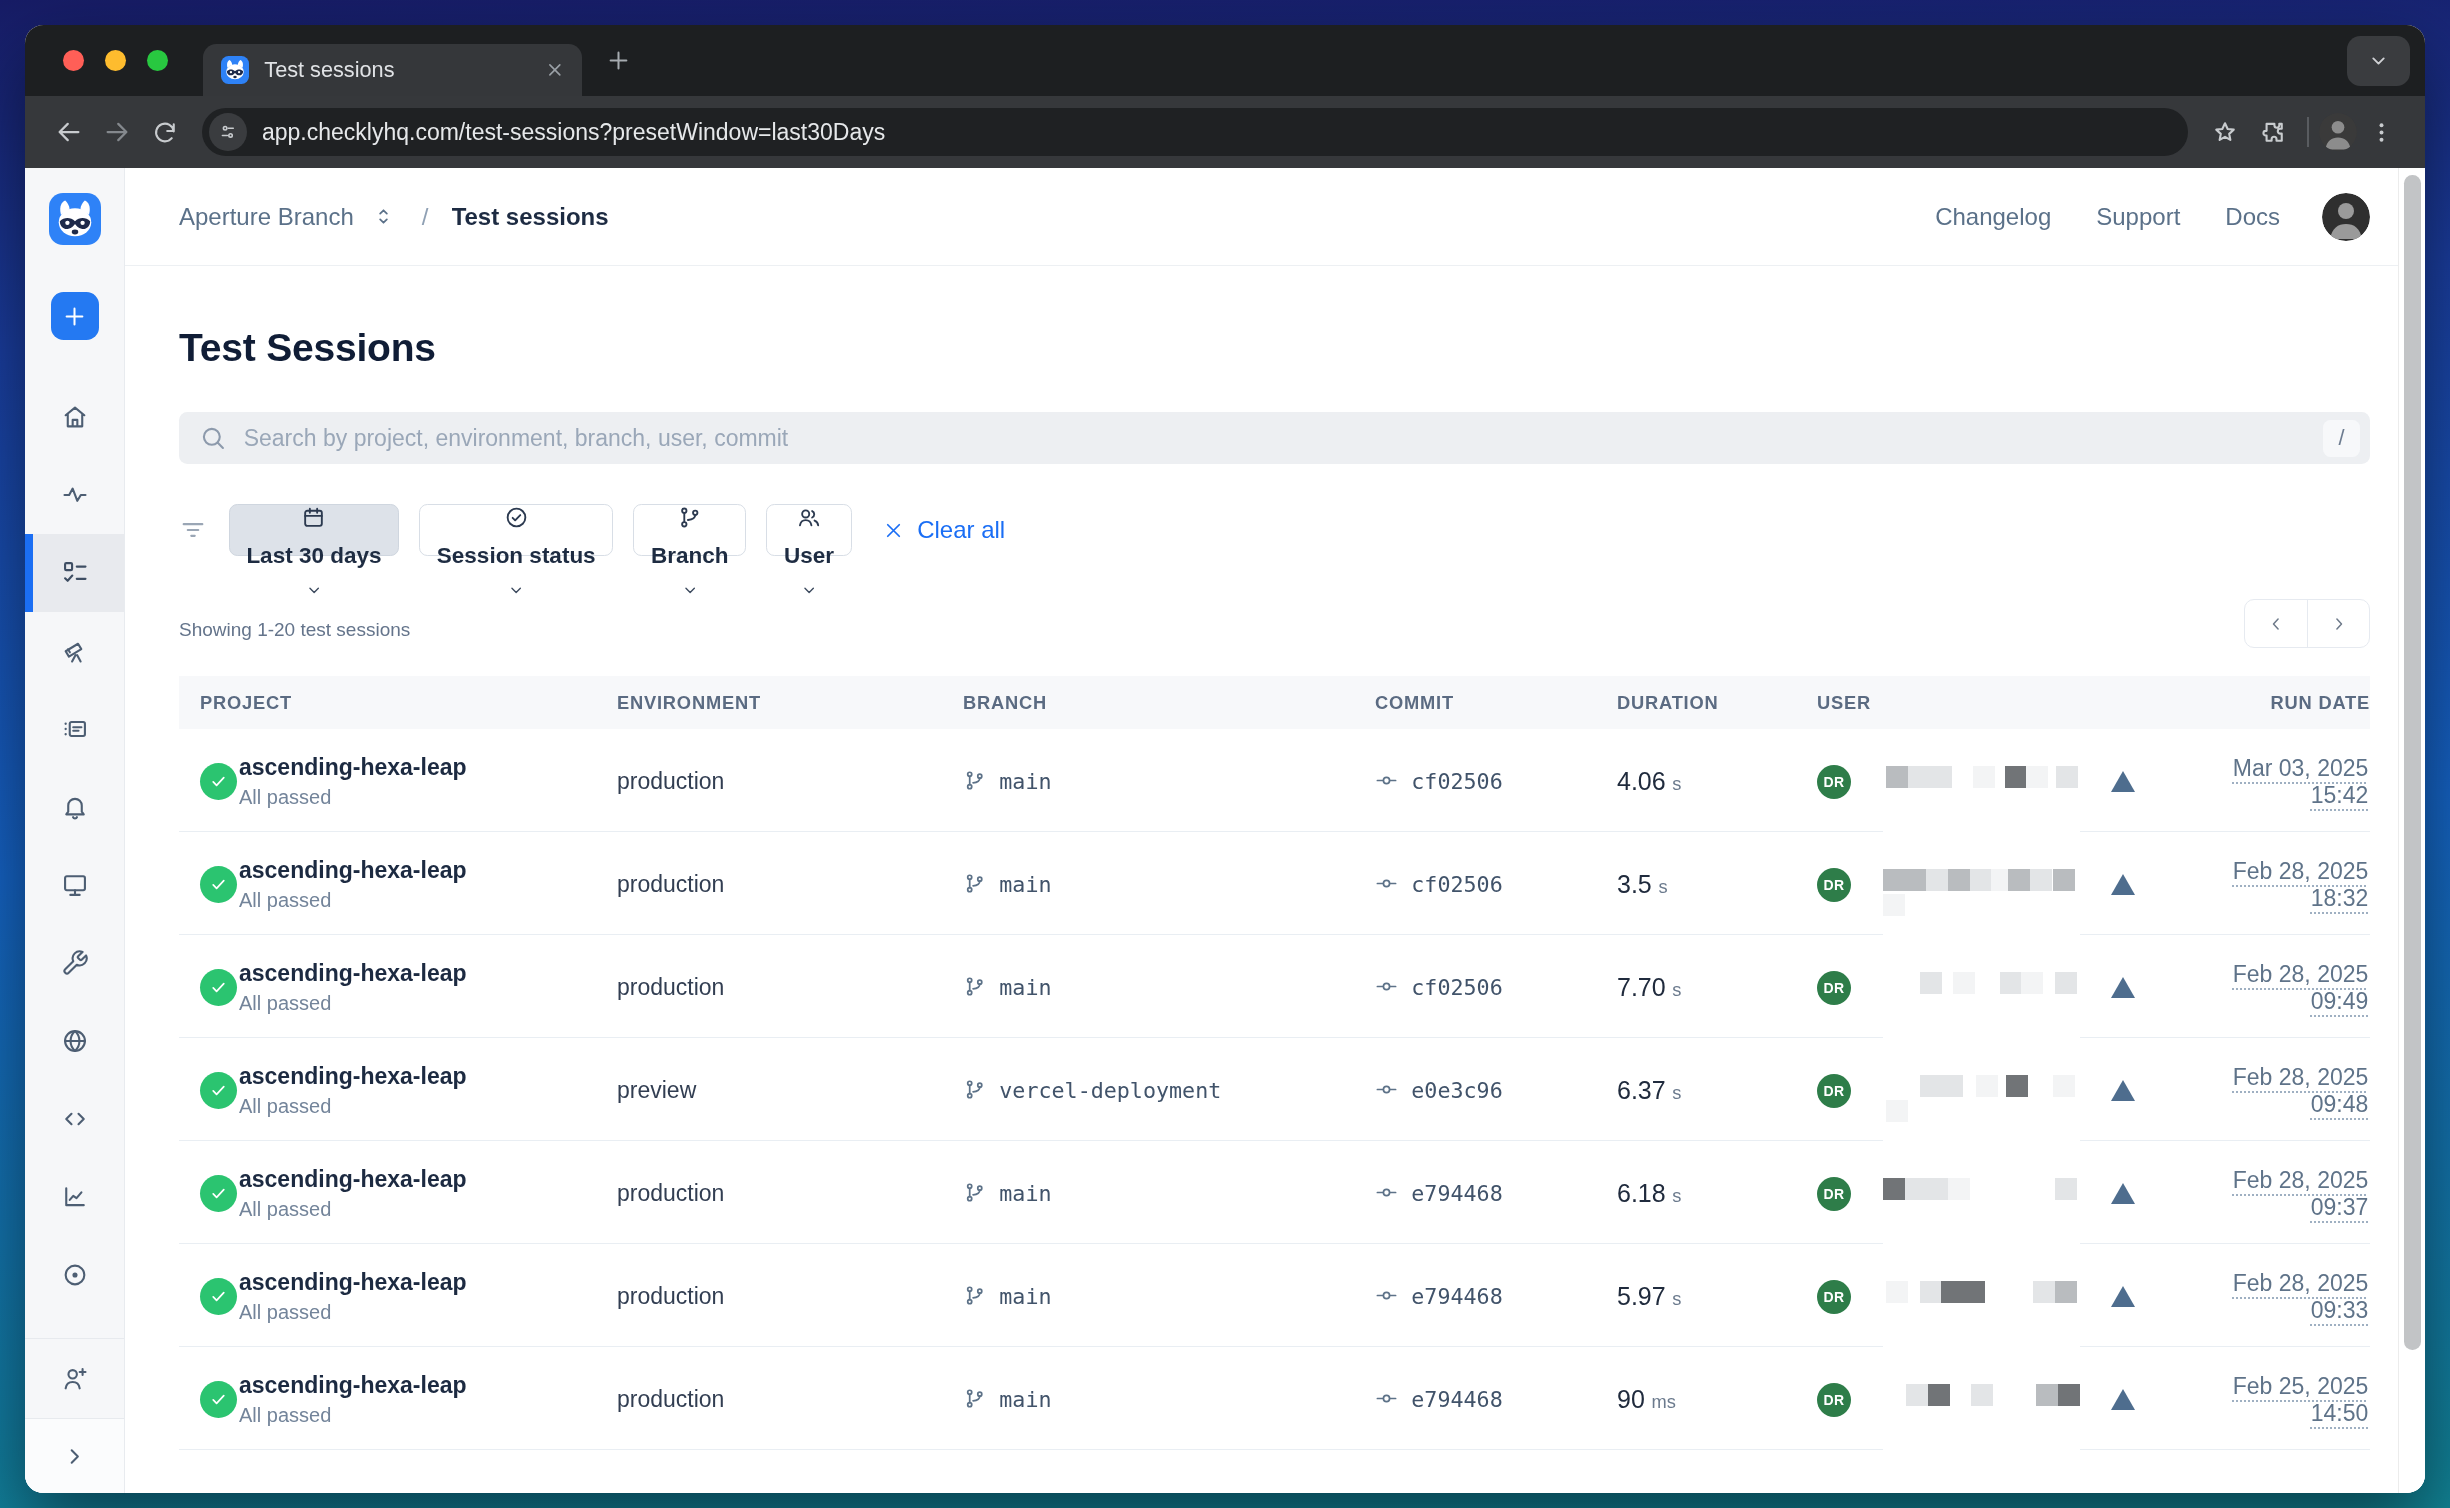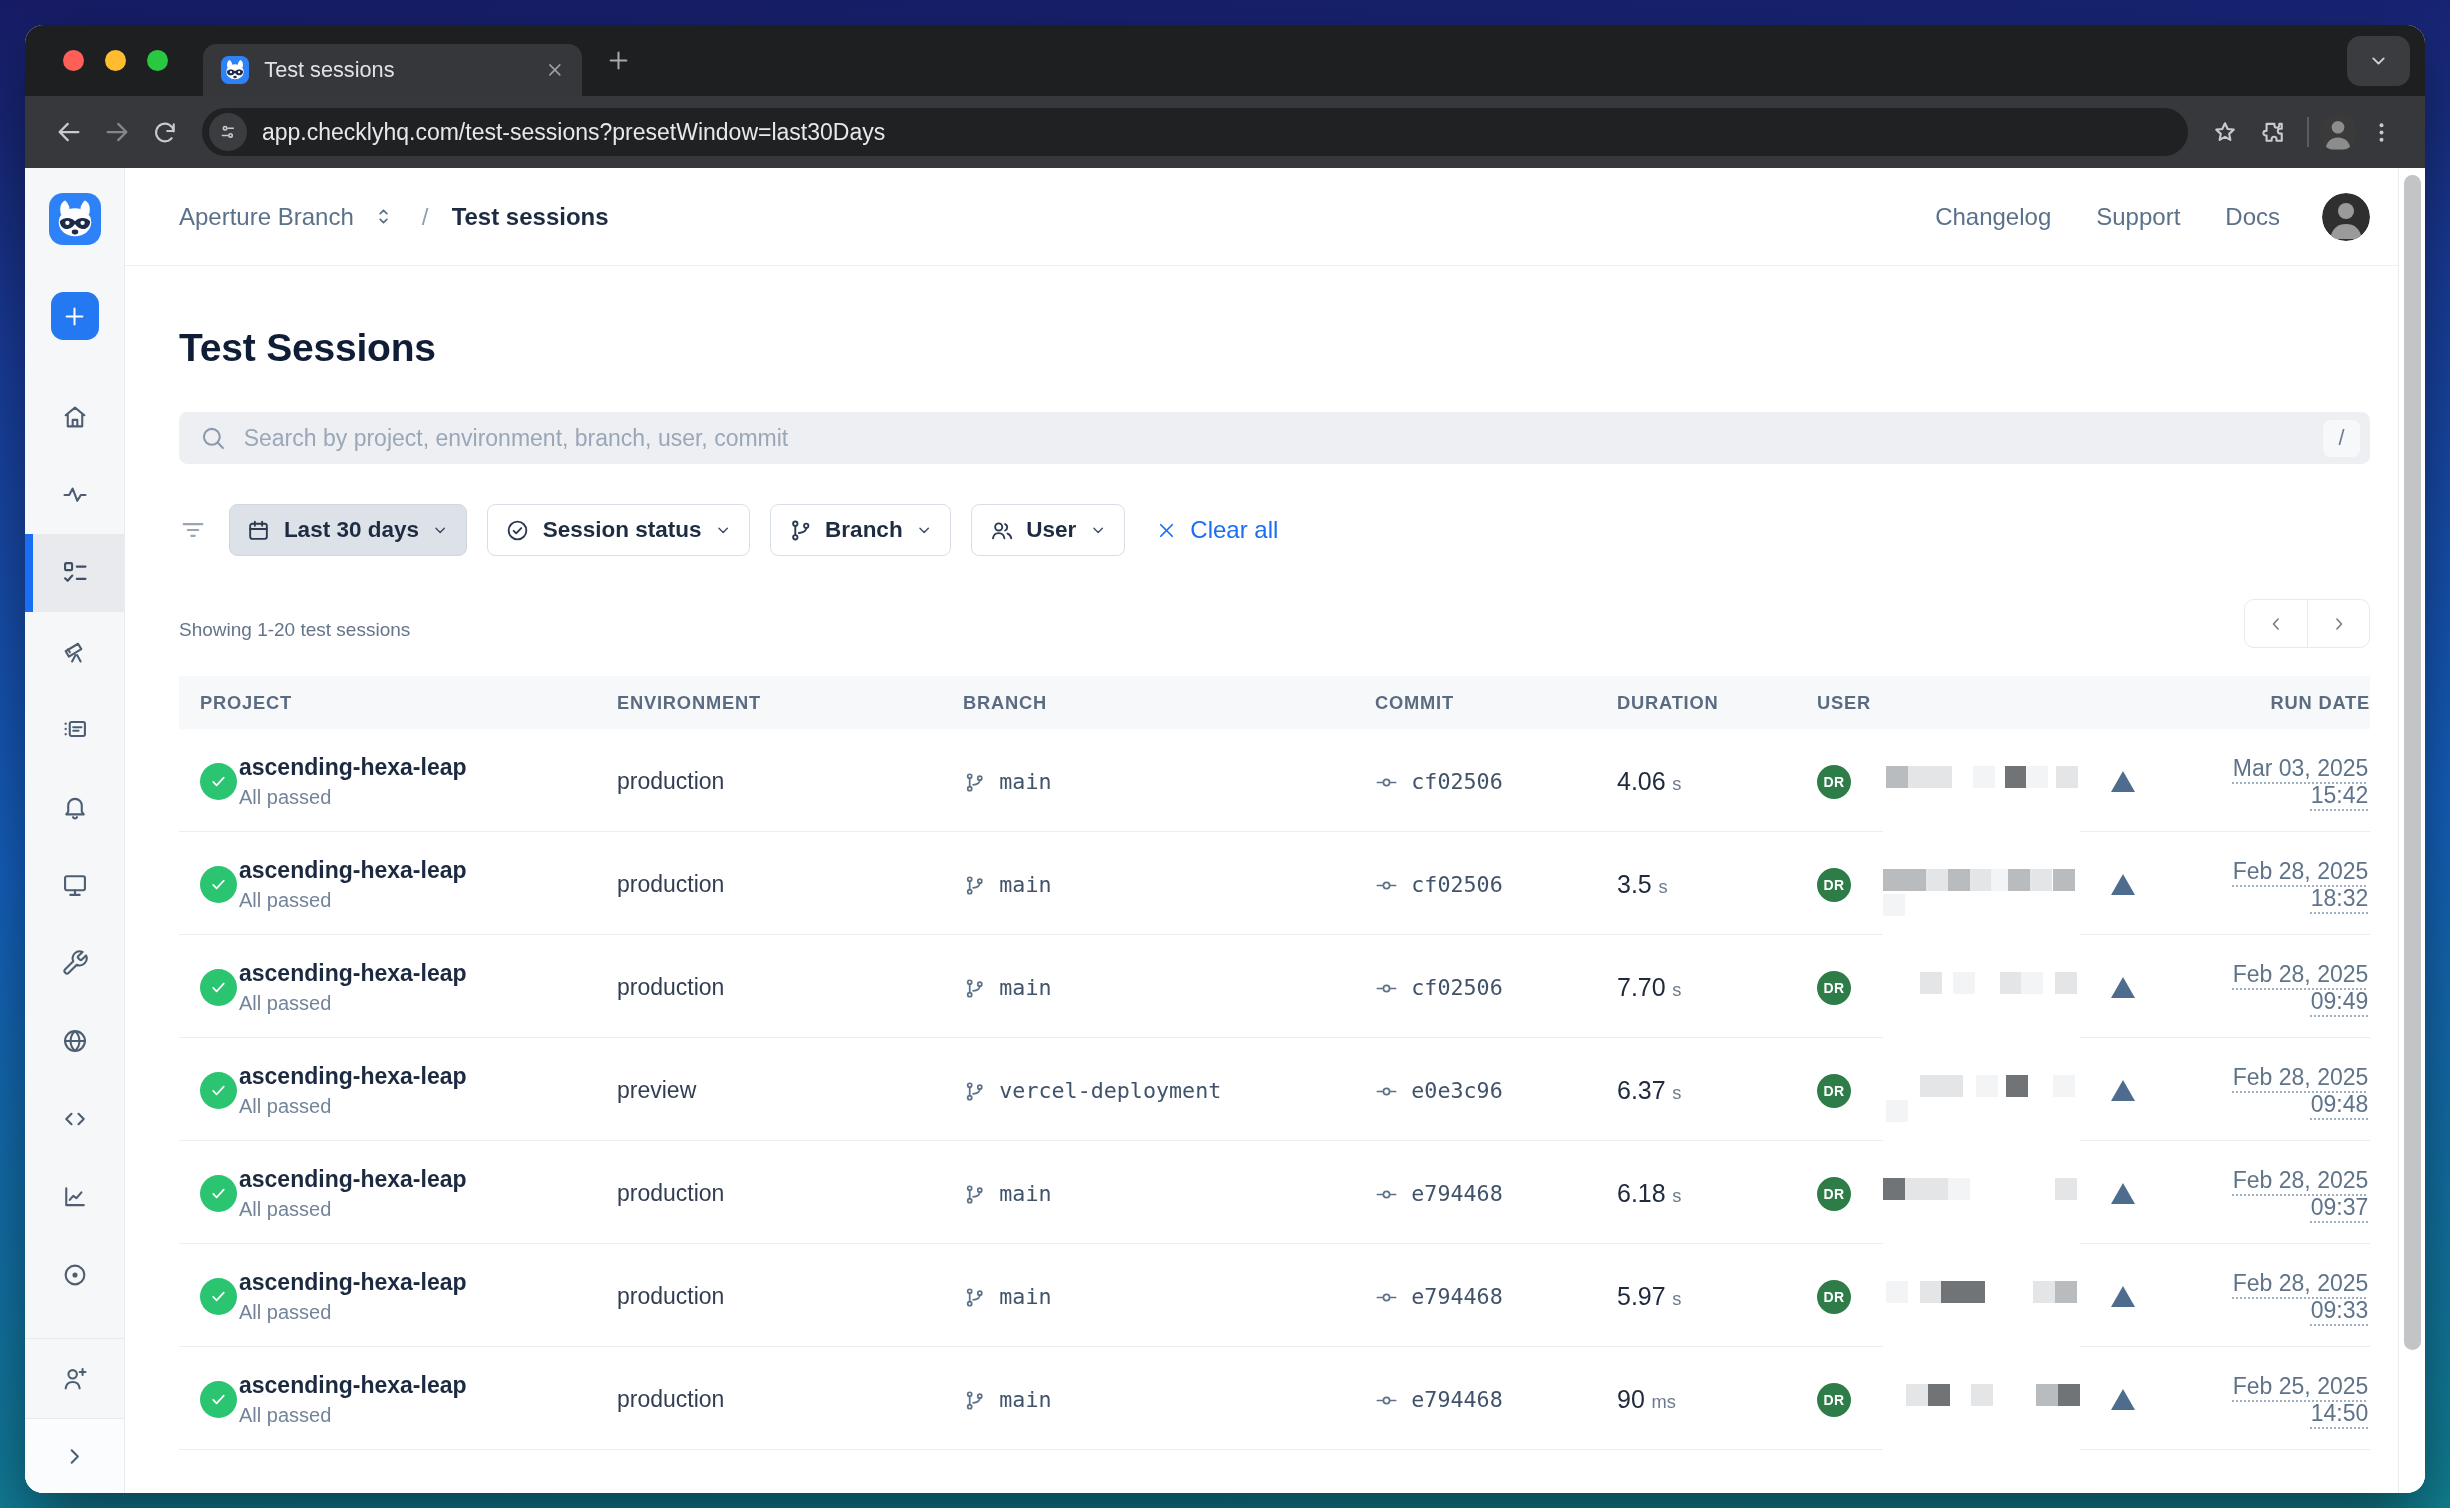--- a/index.html
+++ b/index.html
@@ -65,21 +65,21 @@
 .content { padding:0 28px 0 54px; flex:1; min-height:0; }
 .page-title { margin-top:60px; font-size:39px; font-weight:700; color:#101d36; letter-spacing:-0.2px; }
 
 .search { margin-top:42px; height:52px; background:#edeff2; border-radius:8.3px; display:flex; align-items:center; gap:16.7px; padding:0 10px 0 20px; cursor:text; }
 .search-ic { color:#8d9aac; }
 .search-ph { color:#9aa7b8; font-size:23px; flex:1; }
 .kbd { width:37px; height:37px; background:#f7f8fa; border-radius:7.5px; color:#6d7c90; display:grid; place-items:center; font-size:21.7px; }
 
 .filters { margin-top:40px; display:flex; align-items:center; gap:20px; }
 .f-lines { color:#9aa6b5; margin-right:1.7px; }
-.chip { height:52px; border-radius:8.3px; display:flex; align-items:center; gap:12.5px; padding:0 16.7px; font-size:22.5px; font-weight:700; color:#1e2c42; cursor:pointer; }
+.chip { height:52px; border-radius:8.3px; display:flex; align-items:center; gap:12.5px; padding:0 16.7px; font-size:22.5px; font-weight:700; color:#1e2c42; cursor:pointer;flex-direction:column; }
 .chip .cic { color:#2c3a50; }
 .chip .chev { color:#3c4a5e; }
 .chip.solid { background:#dde2e9; border:1.2px solid #cfd6df; }
 .chip.ghost { background:#fff; border:1.2px solid #d8dee6; }
 .clear { display:flex; align-items:center; gap:12.5px; color:#1a6ef5; font-size:24px; margin-left:10px; cursor:pointer; }
 
 .saved-row { margin-top:21.7px; display:flex; align-items:center; gap:23px; }
 .pin { color:#b3bcc8; }
 .saved { height:55px; border:2.5px solid #1a6ef5; border-radius:10px; color:#1a6ef5; font-weight:700; font-size:24px;
   display:flex; align-items:center; gap:18.3px; padding:0 13.3px 0 20px; background:#fff; cursor:pointer; }
@@ -96,21 +96,21 @@
 .thead { background:#f7f8fa; height:53px; }
 .th { font-size:18.3px; font-weight:700; color:#5b6b82; letter-spacing:0.8px; }
 .th.right { text-align:right; }
 .tbody { position:relative; }
 .trow { height:103px; border-bottom:0.8px solid #e9eef3; cursor:pointer; }
 .c-project { display:flex; align-items:center; gap:2px; }
 .okicon { width:37px; height:37px; border-radius:50%; background:#2bc470; display:grid; place-items:center; color:#fff; flex:none; }
 .pname { font-size:23px; font-weight:700; color:#1c2a41; display:block; }
 .pstatus { font-size:20px; color:#73849a; display:block; margin-top:5.8px; }
 .c-env { font-size:23px; color:#323e52; }
-.c-branch,.c-commit { display:flex; align-items:flex-end; gap:13.3px; font-family:"DejaVu Sans Mono",monospace; font-size:21.7px; color:#41536a; }
+.c-branch,.c-commit { display:flex; align-items:flex-start; gap:13.3px; font-family:"DejaVu Sans Mono",monospace; font-size:21.7px; color:#41536a; }
 .git-ic { color:#5d7288; flex:none; }
 .c-duration { display:flex; align-items:baseline; }
 .dnum { font-size:25px; color:#202b3d; }
 .dunit { font-size:18.3px; color:#6b7a8d; margin-left:6.7px; }
 .c-user { display:flex; align-items:center;gap:18px; }
 .uavatar { width:34px; height:34px; border-radius:50%; background:#2e7d49; color:#fff; font-size:14px; font-weight:700;
   letter-spacing:0.4px; display:grid; place-items:center; flex:none; }
 .mosaic { width:197px; height:105px; margin-left:14px; position:relative; z-index:2; background:#fff; flex:none; }
 .blk { position:absolute; width:21.7px; height:21.7px; top:37px; }
 .blk.l2 { top:62px; }

